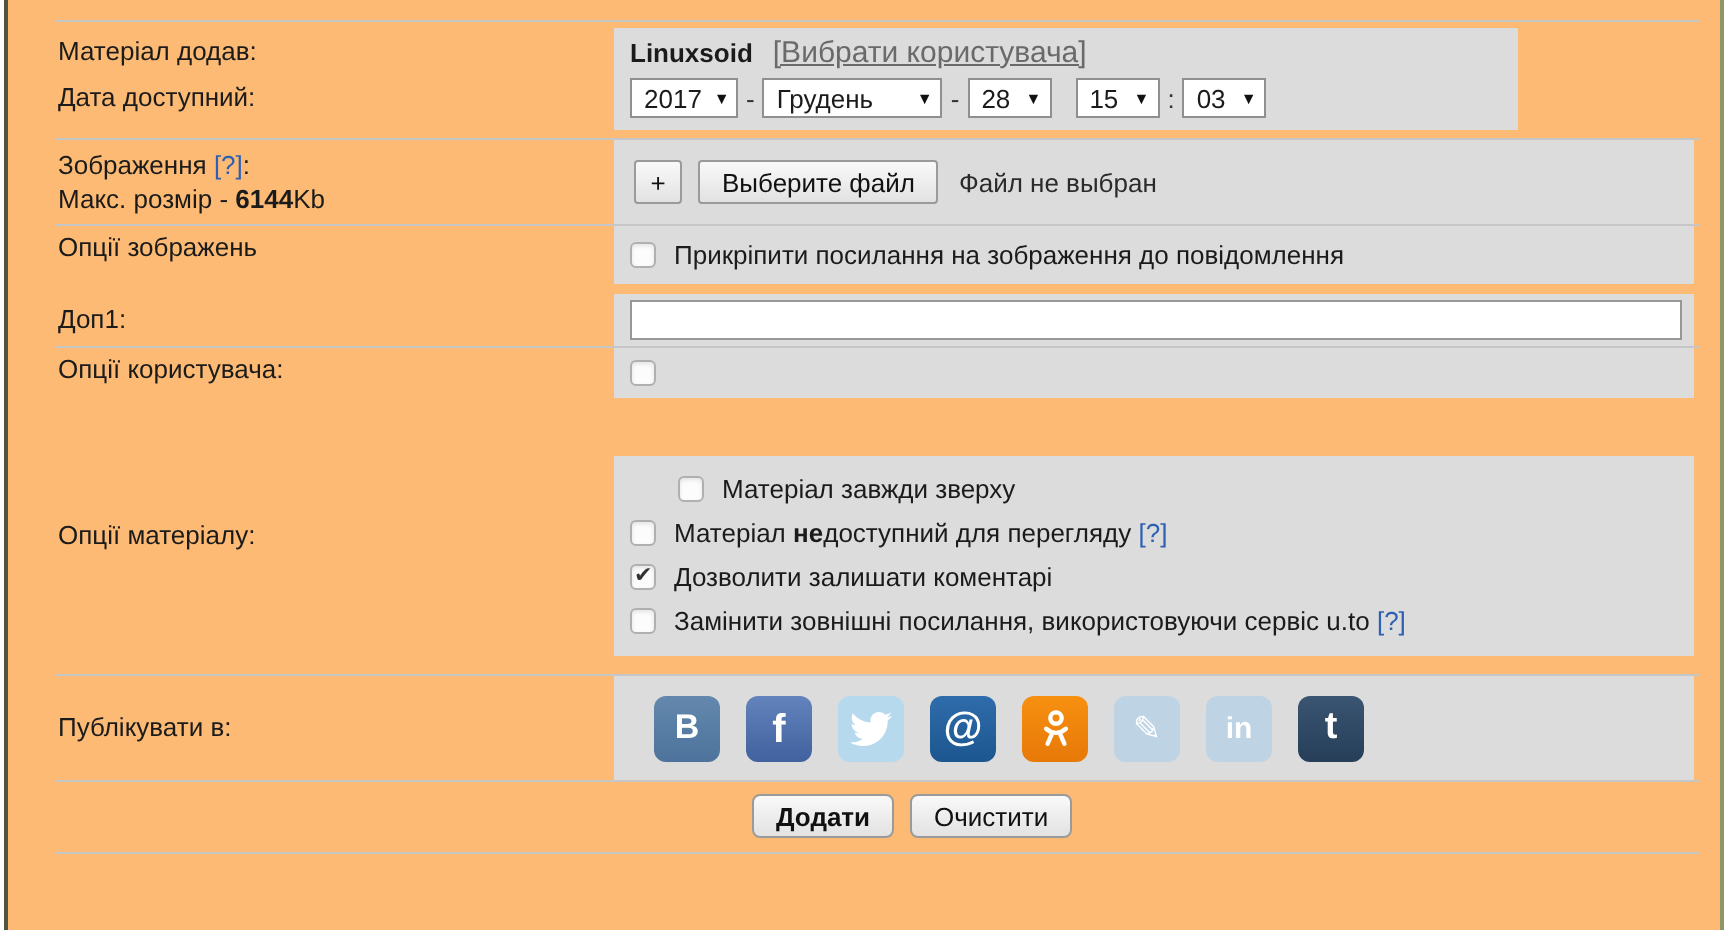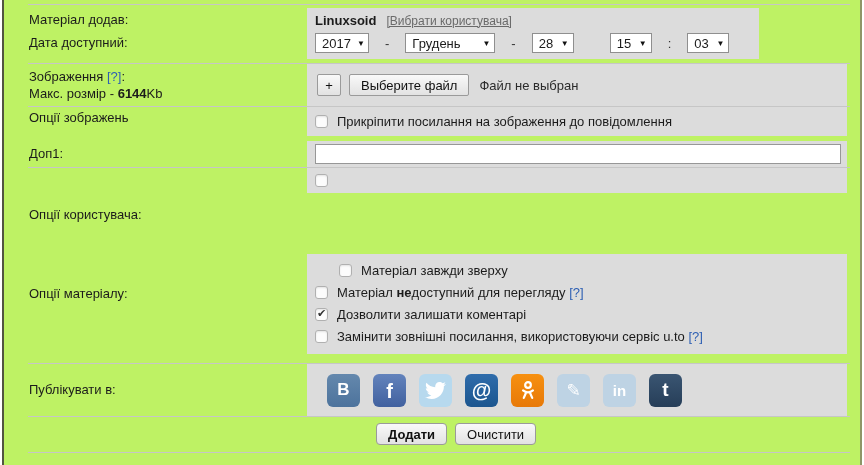--- a/index.html
+++ b/index.html
@@ -1,33 +1,33 @@
 <!DOCTYPE html>
 <html><head>
 <meta charset="utf-8">
 <style>
   * { box-sizing: border-box; }
   body { margin:0; background:#ffffff; font-family:"Liberation Sans", sans-serif; font-size:13px; color:#1b1b1b; }
   .page { width:864px; height:465px; background:#ffffff; overflow:hidden; position:relative; }
-  .panel { position:absolute; left:2px; right:2px; top:0; bottom:0; background:#bef264;
-           border-left:2px solid #51553f; border-right:2px solid #8e9667; padding-top:4px; }
+  .panel { position:absolute; left:2px; right:2px; top:0; bottom:0; background:#fdba74;
+           border-left:2px solid #51553f; border-right:2px solid #8e9667; padding-top:10px; }
   hr.sep { border:0; border-top:1px solid #c6c6c6; margin:0 10px 0 24px; }
   .row { display:flex; align-items:flex-start; }
   .lcol { flex:0 0 303px; padding-left:25px; }
   .rcol { flex:0 0 540px; }
   .gray { background:#dcdcdc; }
   .lbl { color:#1b1b1b; }
   
   .author-date { margin:3px 0 4px 0; }
   .author-date .lbl { height:23px; line-height:23px; }
   .ad-block { width:452px; padding:2px 8px 4px 8px; }
   .author-line { height:21px; display:flex; align-items:center; gap:10px; }
   .author-name { font-weight:bold; }
-  .pick-user { font-size:12px; color:#6a6a6a; text-decoration:underline; cursor:pointer; }
-  .date-line { height:24px; display:flex; align-items:center; gap:16px; }
+  .pick-user { font-size:15px; color:#6a6a6a; text-decoration:underline; cursor:pointer; }
+  .date-line { height:24px; display:flex; align-items:center; gap:4px; }
   .sel { display:inline-flex; align-items:center; justify-content:space-between; background:#fff;
          border:1px solid #8f8f8f; height:20px; padding:0 4px 0 6px; gap:6px; cursor:default; }
   .sel .arrow { font-size:8px; color:#111; }
   .sel.w-year{width:54px}.sel.w-month{width:90px}.sel.w-2{width:42px}
   .date-sep { color:#333; }
   
   .sep-m { margin-top:6px; margin-bottom:7px; }
   .img-lbl { line-height:17px; padding-top:4px; }
   .img-block { width:540px; height:42px; display:flex; align-items:center; gap:8px; padding-left:10px; }
   .btn { background:linear-gradient(#f9f9f9,#e2e2e2); border:1px solid #9a9a9a; border-radius:4px;
@@ -43,21 +43,21 @@
         background:#fcfcfc; box-shadow:inset 0 1px 2px rgba(0,0,0,0.10); position:relative; cursor:pointer; }
   .cb.checked::after { content:"✔"; position:absolute; top:-2px; left:1px; font-size:11px; color:#333; }
   .help { color:#2d5fb3; cursor:pointer; }
   .b { font-weight:bold; }
   
   .dop1-row { margin-top:5px; }
   .dop1-row .lbl { height:26px; line-height:26px; }
   .inp-block { width:540px; padding:3px 6px 3px 8px; }
   .txt { width:100%; height:20px; border:1px solid #979797; background:#fff; font-family:inherit; font-size:13px; padding:0 4px; }
   .sep-after-dop { margin-top:6px; margin-bottom:6px; }
-  .uopt-row .lbl { height:21px; line-height:21px;margin-top:36px; }
+  .uopt-row .lbl { height:21px; line-height:21px; }
   .red-box { border:3px solid #9a3322; margin:2px 0 0 7px; padding:4px 0 5px 0; display:flex; background:#fbfef0; }
   .red-box .lcol { flex:0 0 291px; padding-left:16px; }
   .red-box .lbl { height:26px; line-height:26px; }
   
   .mat-row { margin-top:8px; }
   .mat-row .lcol { align-self:center; }
   .mat-block { width:540px; padding:6px 8px;margin-top:21px; }
   .mat-block .cb-line { padding:3px 0 4px 0; }
   .indent { margin-left:24px; }
   

